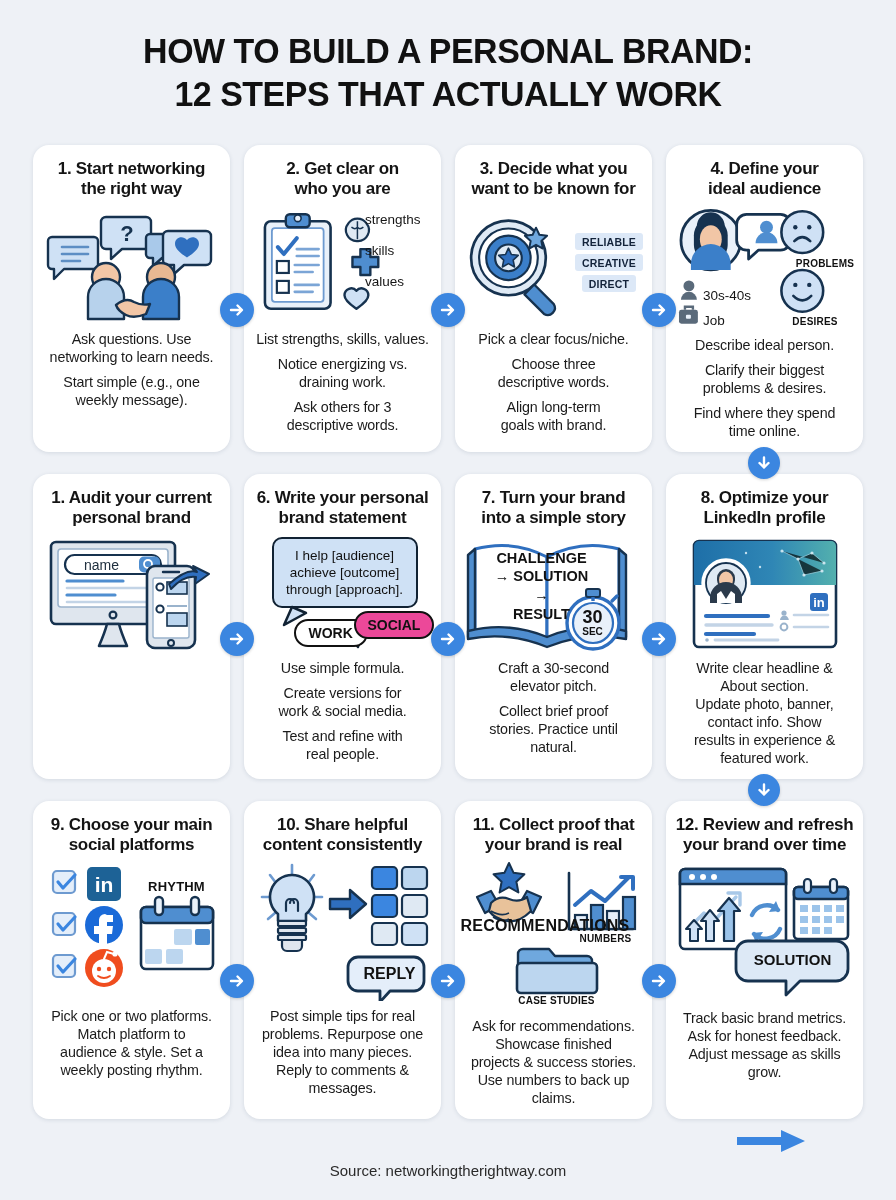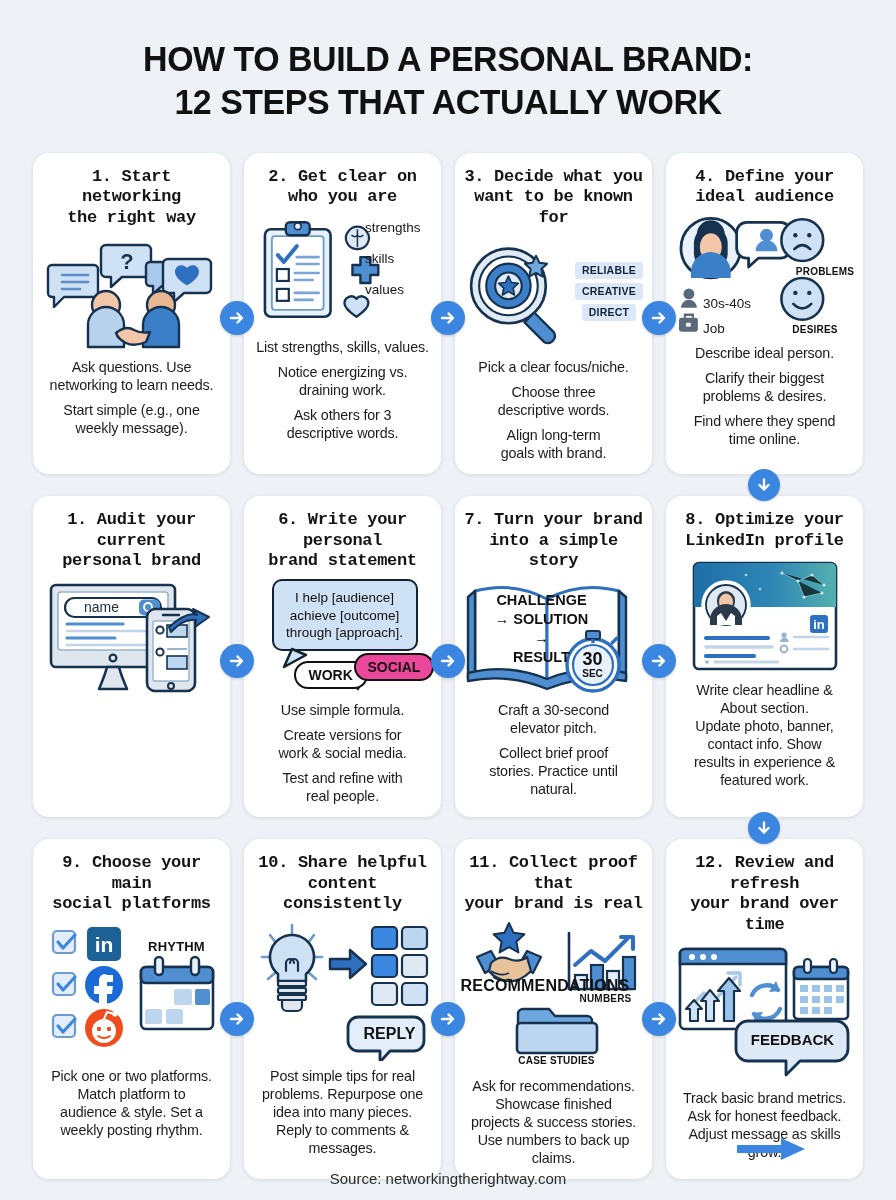--- a/index.html
+++ b/index.html
@@ -3,21 +3,21 @@
 <meta charset="utf-8">
 <style>
   * { box-sizing: border-box; margin: 0; padding: 0; }
   body {
     width: 896px; height: 1200px;
     background: #eef1f6;
     font-family: "Liberation Sans", sans-serif;
     overflow: hidden;
     position: relative;
   }
-  .page { width: 896px; height: 992px; position: relative; margin-top: 8px; }
+  .page { width: 896px; height: 992px; position: relative; }
 
   
   .title-wrap {
     padding-top: 30px; text-align: center;
   }
   .title-line {
     font-size: 35px; font-weight: bold; letter-spacing: -0.5px;
     color: #111; line-height: 1.22;
     font-family: "Liberation Sans", sans-serif;
     transform: scaleX(0.97);
@@ -41,21 +41,20 @@
     display: flex; flex-direction: column;
     align-items: center;
     position: relative;
   }
 
   .card-title {
     font-size: 17px; font-weight: bold; color: #141414;
     text-align: center; line-height: 1.2;
     letter-spacing: -0.3px;
     margin-bottom: 6px;
-    font-family: Liberation Mono, monospace;
   }
   .art {
     height: 118px; width: 100%;
     display: flex; align-items: center; justify-content: center;
     position: relative;
   }
   .r3 .art { height: 140px; }
   .body-lines {
     margin-top: 6px; width: 100%;
     text-align: center;
@@ -672,21 +671,21 @@
               <rect x="124" y="55" width="8" height="7"></rect>
                 <rect x="136" y="55" width="8" height="7"></rect>
               <rect x="148" y="55" width="8" height="7"></rect>
                 <rect x="160" y="55" width="8" height="7"></rect>
               <rect x="124" y="66" width="8" height="7"></rect>
                 <rect x="136" y="66" width="8" height="7"></rect>
               <rect x="148" y="66" width="8" height="7"></rect>
             </g>
             <path d="M72 80 h88 a12 12 0 0 1 12 12 v16 a12 12 0 0 1 -12 12 h-36 l-14 14 v-14 h-38 a12 12 0 0 1 -12 -12 v-16 a12 12 0 0 1 12 -12 z" fill="#dde9f6" stroke="#16324f" stroke-width="2.8" stroke-linejoin="round"></path>
           </svg>
-          <div style="position:absolute; left:62px; top:90px; width:110px; text-align:center; font-size:15px; font-weight:bold; color:#111;">FEEDBACK</div>
+          <div style="position:absolute; left:62px; top:90px; width:110px; text-align:center; font-size:15px; font-weight:bold; color:#111;">SOLUTION</div>
         </div>
       </div>
       <div class="body-lines" style="margin-top:8px;">
         <p style="white-space:pre-line">Track basic brand metrics.
 Ask for honest feedback.
 Adjust message as skills
 grow.</p>
       </div>
     </div>
 

